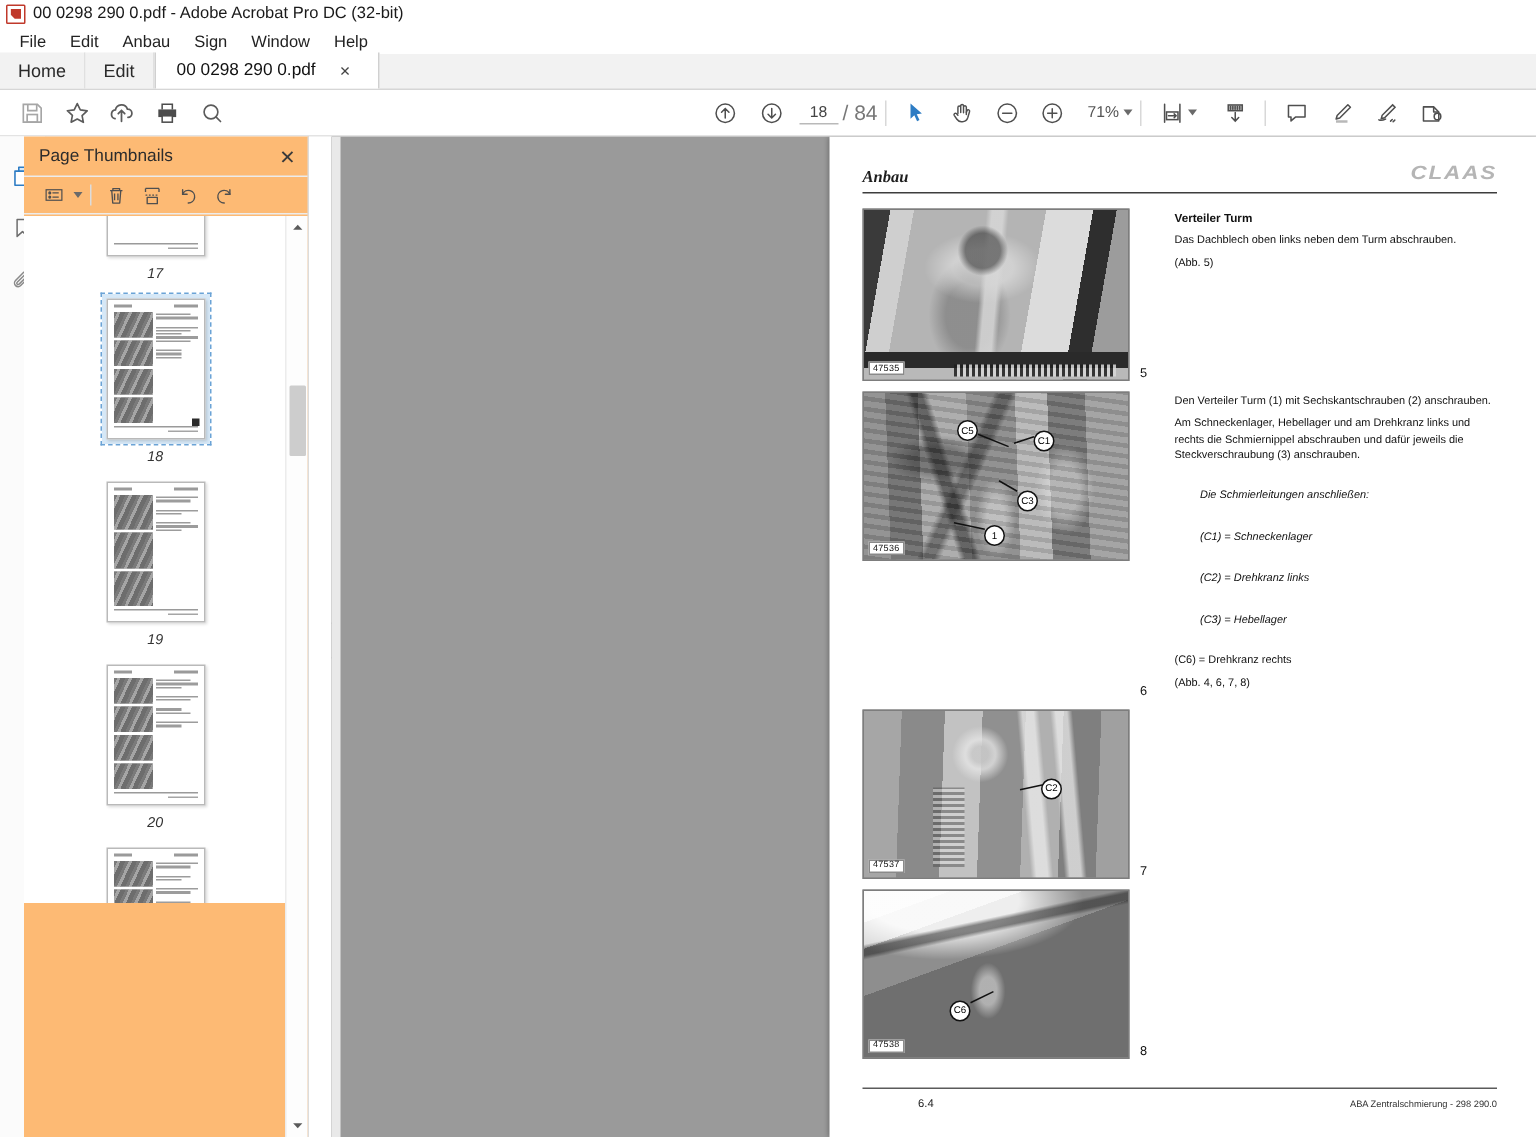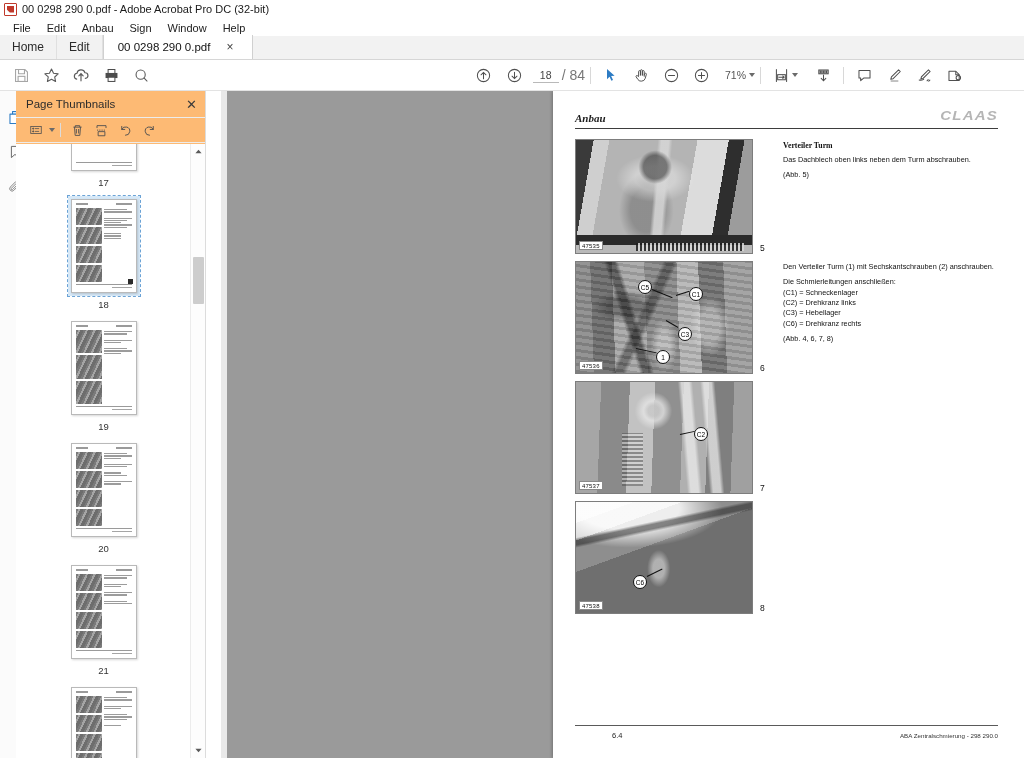--- a/index.html
+++ b/index.html
@@ -138,22 +138,22 @@
     border-top: 1px solid #ececec; border-bottom: 1px solid #ececec;
     display: flex; align-items: center; padding-left: 8px; gap: 1px;
   }
   .tt-icon {
     width: 23px; height: 22px;
     display: flex; align-items: center; justify-content: center; cursor: default;
   }
   .tt-sep { width: 1px; height: 14px; background: #dcdcdc; margin: 0 4px; }
 
   #thumb-scrollarea {
-    position: absolute; left: 0; top: 53px; width: 175px; height: 614px;
-    overflow: hidden; background: #ffffff;
+    position: absolute; left: 0; top: 53px; width: 175px; height: 458px;
+    overflow: hidden; background: #ffffff; font-style: italic;
   }
   #thumb-list {
     padding-top: 10px;
     display: flex; flex-direction: column; align-items: center; gap: 8px;
     transform: translateY(-80px);
   }
   .thumb-wrap {
     display: flex; flex-direction: column; align-items: center;
     width: 80px;
   }
@@ -294,23 +294,23 @@
     display: flex; align-items: flex-end; justify-content: flex-start;
     padding-left: 7px; padding-bottom: 1px;
     font-size: 8.5px; color: #111;
     font-family: "Liberation Sans", sans-serif;
   }
   .text-col {
     flex: 1; padding-left: 6px; padding-top: 1px;
     font-size: 7.3px; line-height: 1.42; color: #111;
     font-family: "Liberation Sans", sans-serif;
   }
-  .text-col h4 { margin: 0 0 4px 0; font-size: 7.8px; font-weight: bold; font-family: Liberation Serif, serif; }
+  .text-col h4 { margin: 0 0 4px 0; font-size: 7.8px; font-weight: bold; }
   .text-col p { margin: 0 0 5px 0; }
-  .text-col .tight { margin: 0; }
+  .text-col .tight { margin: 17px; font-style: italic; }
 
   #page-footer {
     position: absolute; left: 22px; right: 26px; bottom: 18px;
   }
   #footer-rule { border-top: 1px solid #5a5a5a; margin-bottom: 5px; }
   #footer-row {
     display: flex; justify-content: space-between; align-items: baseline;
     font-size: 7.5px; color: #1d1d1d; margin-left: 37px;
   }
   #footer-right { font-size: 6.2px; color: #333; }
@@ -831,20 +831,21 @@
           <div class="callout" style="left:102px; top:65px">C3</div>
           <div class="leader" style="left:90px; top:58px; width:14px; transform:rotate(30deg)"></div>
           <div class="callout" style="left:80px; top:88px">1</div>
           <div class="leader" style="left:60px; top:86px; width:21px; transform:rotate(12deg)"></div>
           <div class="fig-id">47536</div>
         </div>
       </div>
       <div class="fig-num">6</div>
       <div class="text-col">
         <p>Den Verteiler Turm (1) mit Sechskantschrauben (2) anschrauben.</p>
+        <p>Am Schneckenlager, Hebellager und am Drehkranz links und rechts die Schmiernippel abschrauben und dafür jeweils die Steckverschraubung (3) anschrauben.</p>
         <p class="tight">Die Schmierleitungen anschließen:</p>
         <p class="tight">(C1) = Schneckenlager</p>
         <p class="tight">(C2) = Drehkranz links</p>
         <p class="tight">(C3) = Hebellager</p>
         <p>(C6) = Drehkranz rechts</p>
         <p>(Abb. 4, 6, 7, 8)</p>
       </div>
     </div>
 
     <div class="fig-row">

